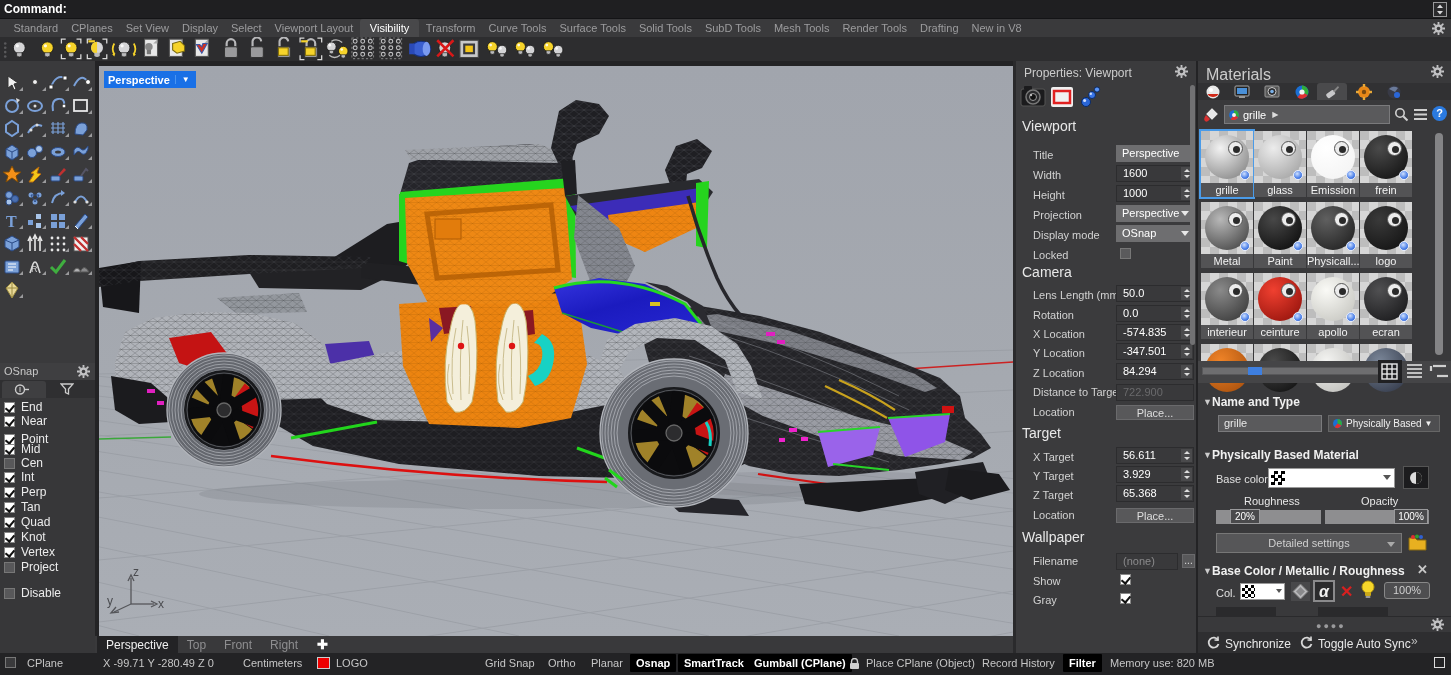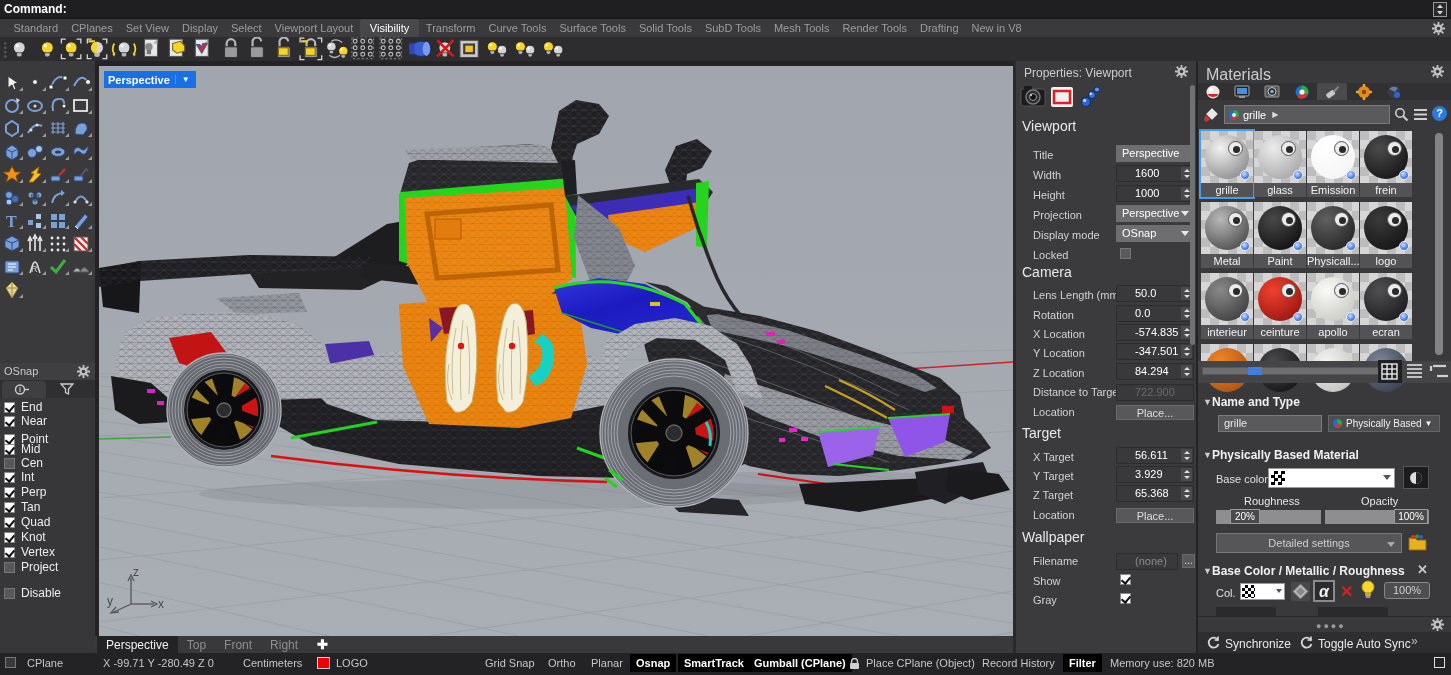--- a/index.html
+++ b/index.html
@@ -34,21 +34,21 @@
 #statusbar{left:0;top:653px;width:1451px;height:22px;background:#232325;color:#c6c6c6;font-size:11px}
 #statusbar .it{position:absolute;top:4px;white-space:nowrap}
 #statusbar .bk{background:#000;color:#fff;font-weight:bold;padding:3px 6px;top:1px;border-radius:1px}
 #statusbar .red{width:13px;height:12px;background:#ee0000;border:1px solid #cccccc;top:4px}
 
 #props{left:1013px;top:61px;width:183px;height:592px;background:#3b3b3d;border-left:3px solid #2a2a2c}
 #props .hd{position:absolute;left:8px;top:5px;font-size:12px;color:#cccccc}
 #props .sect{position:absolute;left:6px;font-size:14px;color:#e8e8e8}
 #props .lbl{position:absolute;left:17px;font-size:11px;color:#d2d2d2;white-space:nowrap}
 #props .fld{position:absolute;left:100px;width:78px;height:17px;background:#6e6e70;color:#fff;font-size:11px;padding:2px 0 0 6px}
-#props .num{position:absolute;left:100px;width:78px;height:17px;background:#39393b;border:1px solid #2c2c2e;color:#fff;font-size:11px;padding:1px 0 0 18px}
+#props .num{position:absolute;left:100px;width:78px;height:17px;background:#39393b;border:1px solid #2c2c2e;color:#fff;font-size:11px;padding:1px 0 0 6px}
 #props .spin{position:absolute;right:1px;top:1px;width:11px;height:13px;background:#4a4a4c}
 #props .spin::before{content:"";position:absolute;left:2.5px;top:2px;border:3px solid transparent;border-bottom:3.5px solid #ddd;border-top:none}
 #props .spin::after{content:"";position:absolute;left:2.5px;bottom:2px;border:3px solid transparent;border-top:3.5px solid #ddd;border-bottom:none}
 #props .drop{position:absolute;left:100px;width:78px;height:17px;background:#6e6e70;color:#fff;font-size:11px;padding:2px 0 0 6px}
 #props .drop::after{content:"";position:absolute;right:5px;top:6px;border:4px solid transparent;border-top:5px solid #e8e8e8}
 #props .btn{position:absolute;left:100px;width:78px;height:15px;background:#58585a;border:1px solid #6a6a6c;color:#dedede;font-size:11px;text-align:center;padding-top:1px}
 #props .cb{position:absolute;left:104px;width:11px;height:11px;background:#fff;border:1px solid #888}
 #props .cb.off{background:#5a5a5c;border-color:#777}
 #props .cb.on::after{content:"";position:absolute;left:2px;top:0px;width:4px;height:7px;border:solid #111;border-width:0 2px 2px 0;transform:rotate(40deg)}
 #props .sb{position:absolute;right:1px;top:24px;width:5px;height:260px;background:#717173;border-radius:3px}

